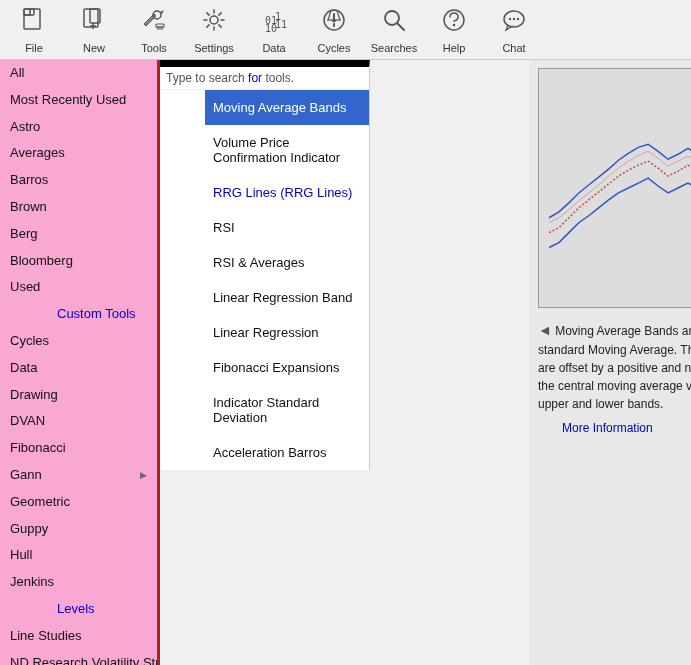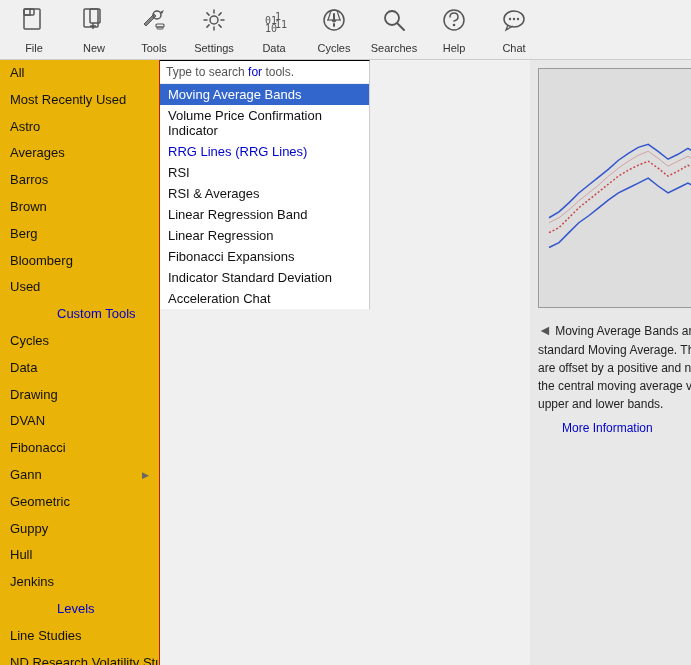--- a/index.html
+++ b/index.html
@@ -45,22 +45,22 @@
     
     .main-area {
       display: flex;
       height: calc(665px - 60px);
       position: relative;
     }
 
     
     .sidebar {
       width: 160px;
-      background: #eab308;
-      border-right: 1px solid #b91c1c;
+      background: #f9a8d4;
+      border-right: 3px solid #b91c1c;
       overflow-y: auto;
       flex-shrink: 0;
     }
     .sidebar-item {
       padding: 3px 10px;
       cursor: pointer;
       color: #111;
       font-size: 13px;
       line-height: 1.6;
       white-space: nowrap;
@@ -76,43 +76,44 @@
     .sidebar-item.blue-text {
       color: #0000cc;
       margin-left: 47px;
     }
 
     
     .tools-panel {
       width: 210px;
       background: #fff;
       border-right: 1px solid #ccc;
-      border-top: 1px solid #000000;
+      border-top: 7px solid #000000;
       flex-shrink: 0;
       display: flex;
       flex-direction: column;
       position: absolute;
       left: 160px;
       top: 0;
       z-index: 10;
     }
     .search-placeholder {
       font-size: 12px;
       color: #555;
       padding: 4px 6px;
       border-bottom: 1px solid #eee;
     }
     .search-placeholder span.for-text {
       color: #0000cc;
     }
     .tool-item {
-      padding: 3px 8px;
+      padding: 10px 8px;
       cursor: pointer;
       font-size: 13px;
       color: #111;
+      margin-left: 45px;
     }
     .tool-item.selected {
       background: #3366cc;
       color: #fff;
     }
     .tool-item.blue-text {
       color: #0000cc;
     }
 
     
@@ -379,21 +380,21 @@
     <div class="tool-item">
       <span>Linear Regression</span>
     </div>
     <div class="tool-item">
       <span>Fibonacci Expansions</span>
     </div>
     <div class="tool-item">
       <span>Indicator Standard Deviation</span>
     </div>
     <div class="tool-item">
-      <span>Acceleration Chat</span>
+      <span>Acceleration Barros</span>
     </div>
   </div>
 
   <div class="content-area">
 
     <div class="chart-preview">
       <svg class="chart-svg" viewBox="0 0 270 240" xmlns="http://www.w3.org/2000/svg">
         <rect width="270" height="240" fill="#ddd"></rect>
 
         <polyline fill="none" stroke="#3355cc" stroke-width="1.5" points="

